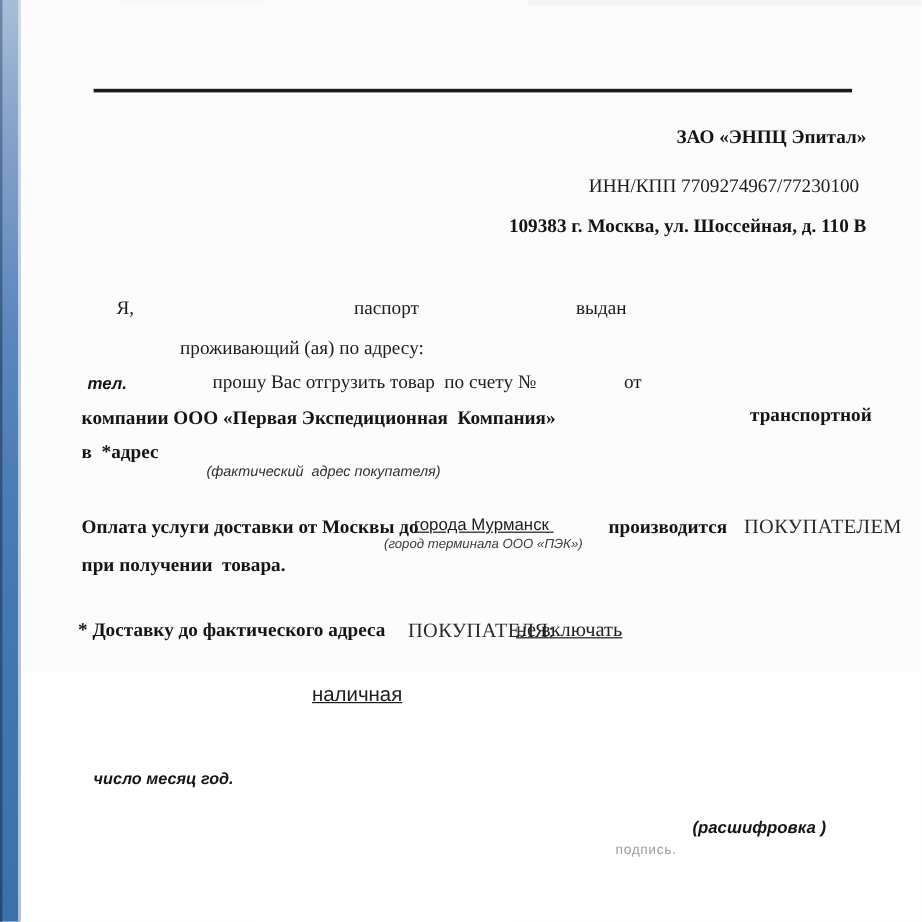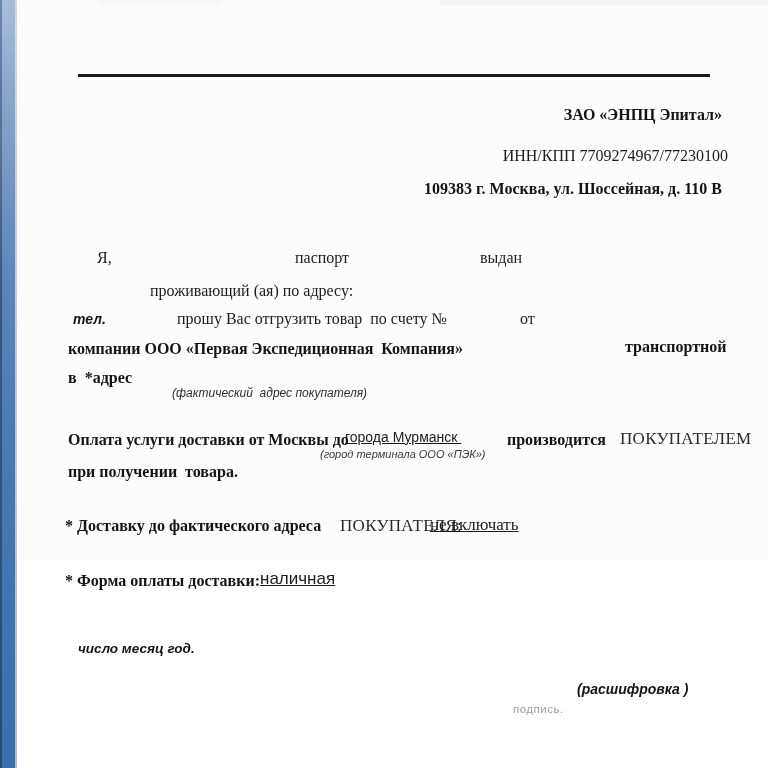--- a/index.html
+++ b/index.html
@@ -60,21 +60,21 @@
     <div class="edge-light"></div>
   </div>
 
   <div class="smudge s1"></div>
   <div class="smudge s2"></div>
   <div class="sig-patch"></div>
 
   <div class="rule"></div>
 
   <div class="t b right" style="top:106px;right:46px;left:300px;">ЗАО «ЭНПЦ Эпитал»</div>
-  <div class="t right" style="top:147px;right:40px;left:300px;">ИНН/КПП 7709274967/77230100</div>
+  <div class="t right" style="top:147px;right:52px;left:300px;">ИНН/КПП 7709274967/77230100</div>
   <div class="t b right" style="top:180px;right:46px;left:300px;">109383 г. Москва, ул. Шоссейная, д. 110 В</div>
 
   <div class="t" style="left:97px;top:249px;">Я,</div>
   <div class="t" style="left:295px;top:249px;">паспорт</div>
   <div class="t" style="left:480px;top:249px;">выдан</div>
 
   <div class="t" style="left:150px;top:282px;">проживающий (ая) по адресу:</div>
 
   <div class="t sans b i" style="left:73px;top:312px;font-size:14px;">тел.</div>
   <div class="t" style="left:177px;top:310px;">прошу Вас отгрузить товар  по счету №</div>
@@ -90,21 +90,20 @@
   <div class="t sans u" style="left:345px;top:430px;font-size:14px;">города Мурманск </div>
   <div class="t b" style="left:507px;top:431px;">производится</div>
   <div class="t caps" style="left:620px;top:430px;">ПОКУПАТЕЛЕМ</div>
   <div class="t sans i caption-sm" style="left:320px;top:448px;">(город терминала ООО «ПЭК»)</div>
   <div class="t b" style="left:68px;top:463px;">при получении  товара.</div>
 
   <div class="t b" style="left:65px;top:517px;">* Доставку до фактического адреса</div>
   <div class="t caps" style="left:340px;top:517px;">ПОКУПАТЕЛЯ:</div>
   <div class="t u" style="left:430px;top:516px;font-size:17px;text-align:right;">не включать</div>
 
-  <div class="t b" style="left:65px;top:572px;">* Форма оплаты доставки:</div>
   <div class="t sans u" style="left:260px;top:570px;font-size:17px;">наличная</div>
 
   <div class="t sans b i" style="left:78px;top:642px;font-size:13.5px;">число месяц год.</div>
 
   <div class="t sans gray" style="left:513px;top:703px;font-size:11.5px;letter-spacing:0.5px;">подпись.</div>
   <div class="t sans b i" style="left:577px;top:682px;font-size:14px;">(расшифровка )</div>
 
 </div>
 
 </body></html>

